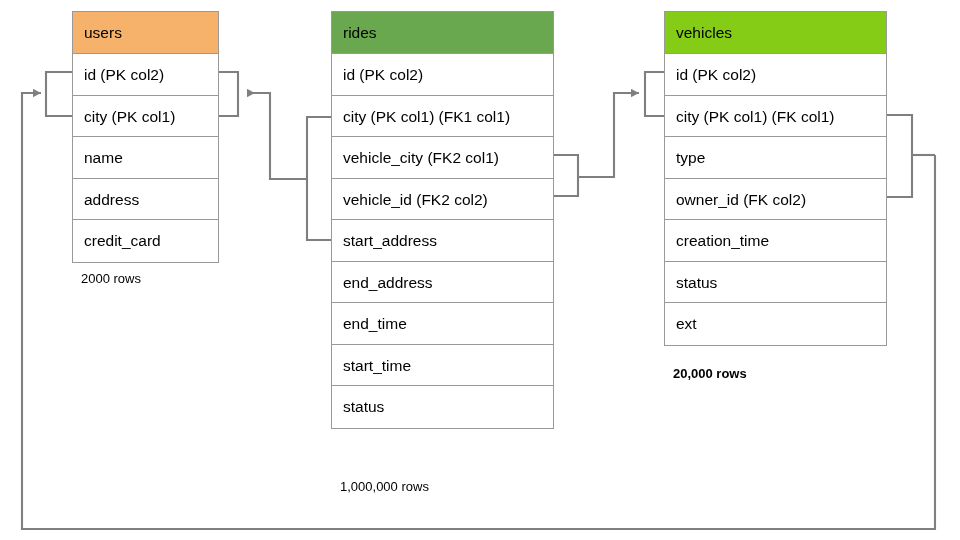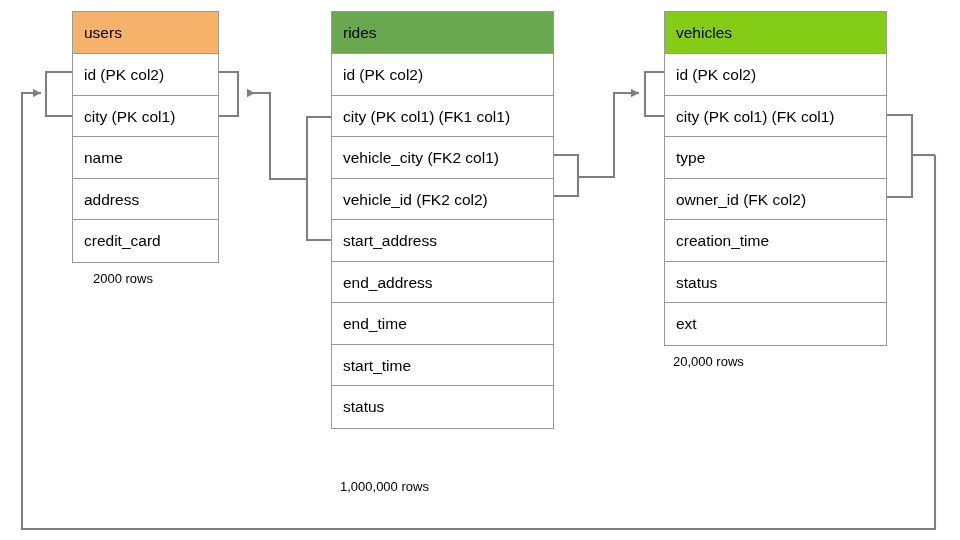--- a/index.html
+++ b/index.html
@@ -106,21 +106,21 @@
   </svg>
 
   <div class="table-box" style="left:72px; top:11px; width:147px;">
     <div class="table-header" style="background:#f6b26b;">users</div>
     <div class="table-row">id (PK col2)</div>
     <div class="table-row">city (PK col1)</div>
     <div class="table-row">name</div>
     <div class="table-row">address</div>
     <div class="table-row last">credit_card</div>
   </div>
-  <div class="row-count" style="left:93px; top:271px;">2000 rows</div>
+  <div class="row-count" style="left:81px; top:271px;">2000 rows</div>
 
   <div class="table-box" style="left:331px; top:11px; width:223px;">
     <div class="table-header" style="background:#6aa84f;">rides</div>
     <div class="table-row">id (PK col2)</div>
     <div class="table-row">city (PK col1) (FK1 col1)</div>
     <div class="table-row">vehicle_city (FK2 col1)</div>
     <div class="table-row">vehicle_id (FK2 col2)</div>
     <div class="table-row">start_address</div>
     <div class="table-row">end_address</div>
     <div class="table-row">end_time</div>
@@ -132,15 +132,15 @@
   <div class="table-box" style="left:664px; top:11px; width:223px;">
     <div class="table-header" style="background:#84cc16;">vehicles</div>
     <div class="table-row">id (PK col2)</div>
     <div class="table-row">city (PK col1) (FK col1)</div>
     <div class="table-row">type</div>
     <div class="table-row">owner_id (FK col2)</div>
     <div class="table-row">creation_time</div>
     <div class="table-row">status</div>
     <div class="table-row last">ext</div>
   </div>
-  <div class="row-count" style="left:673px; top:354px;">20,000 rows</div>
+  <div class="row-count" style="left:673px; top:366px;font-weight:bold;">20,000 rows</div>
 
 </div>
 
 </body></html>

